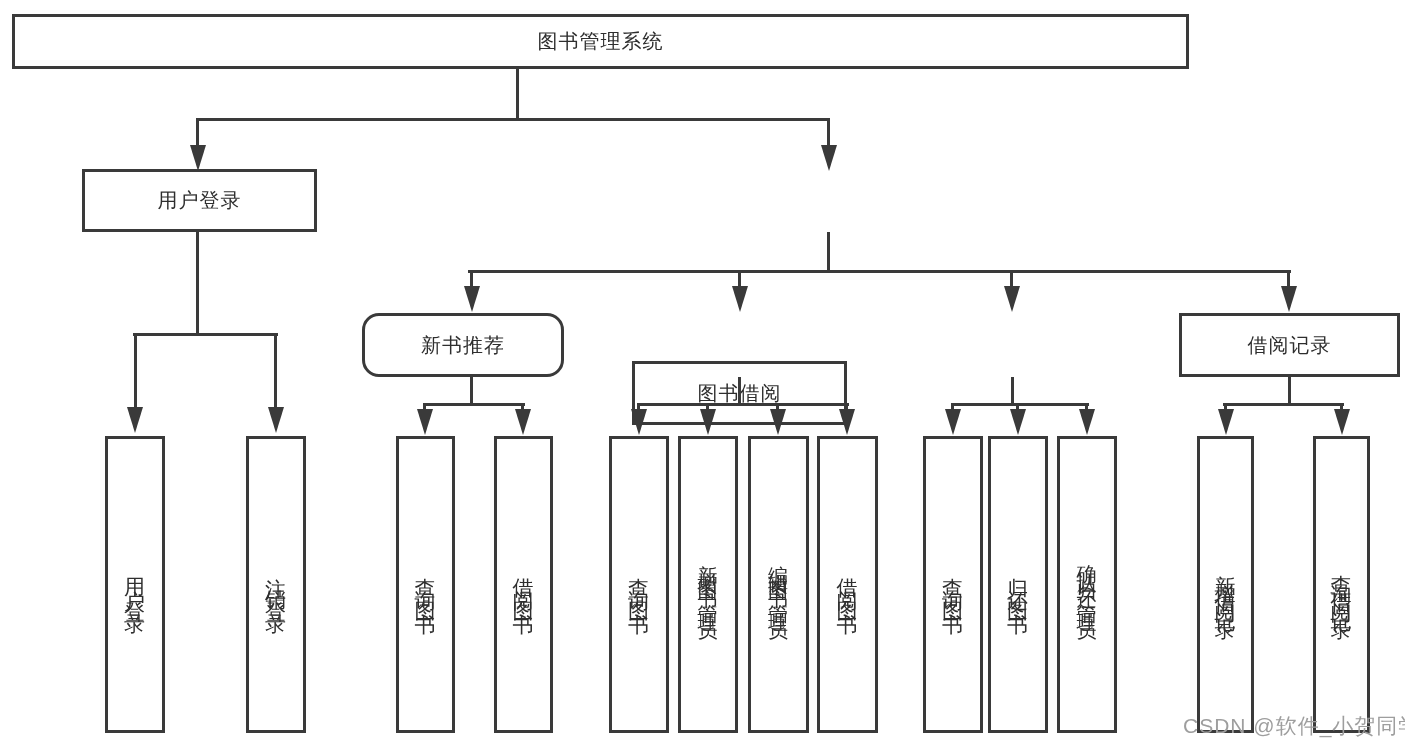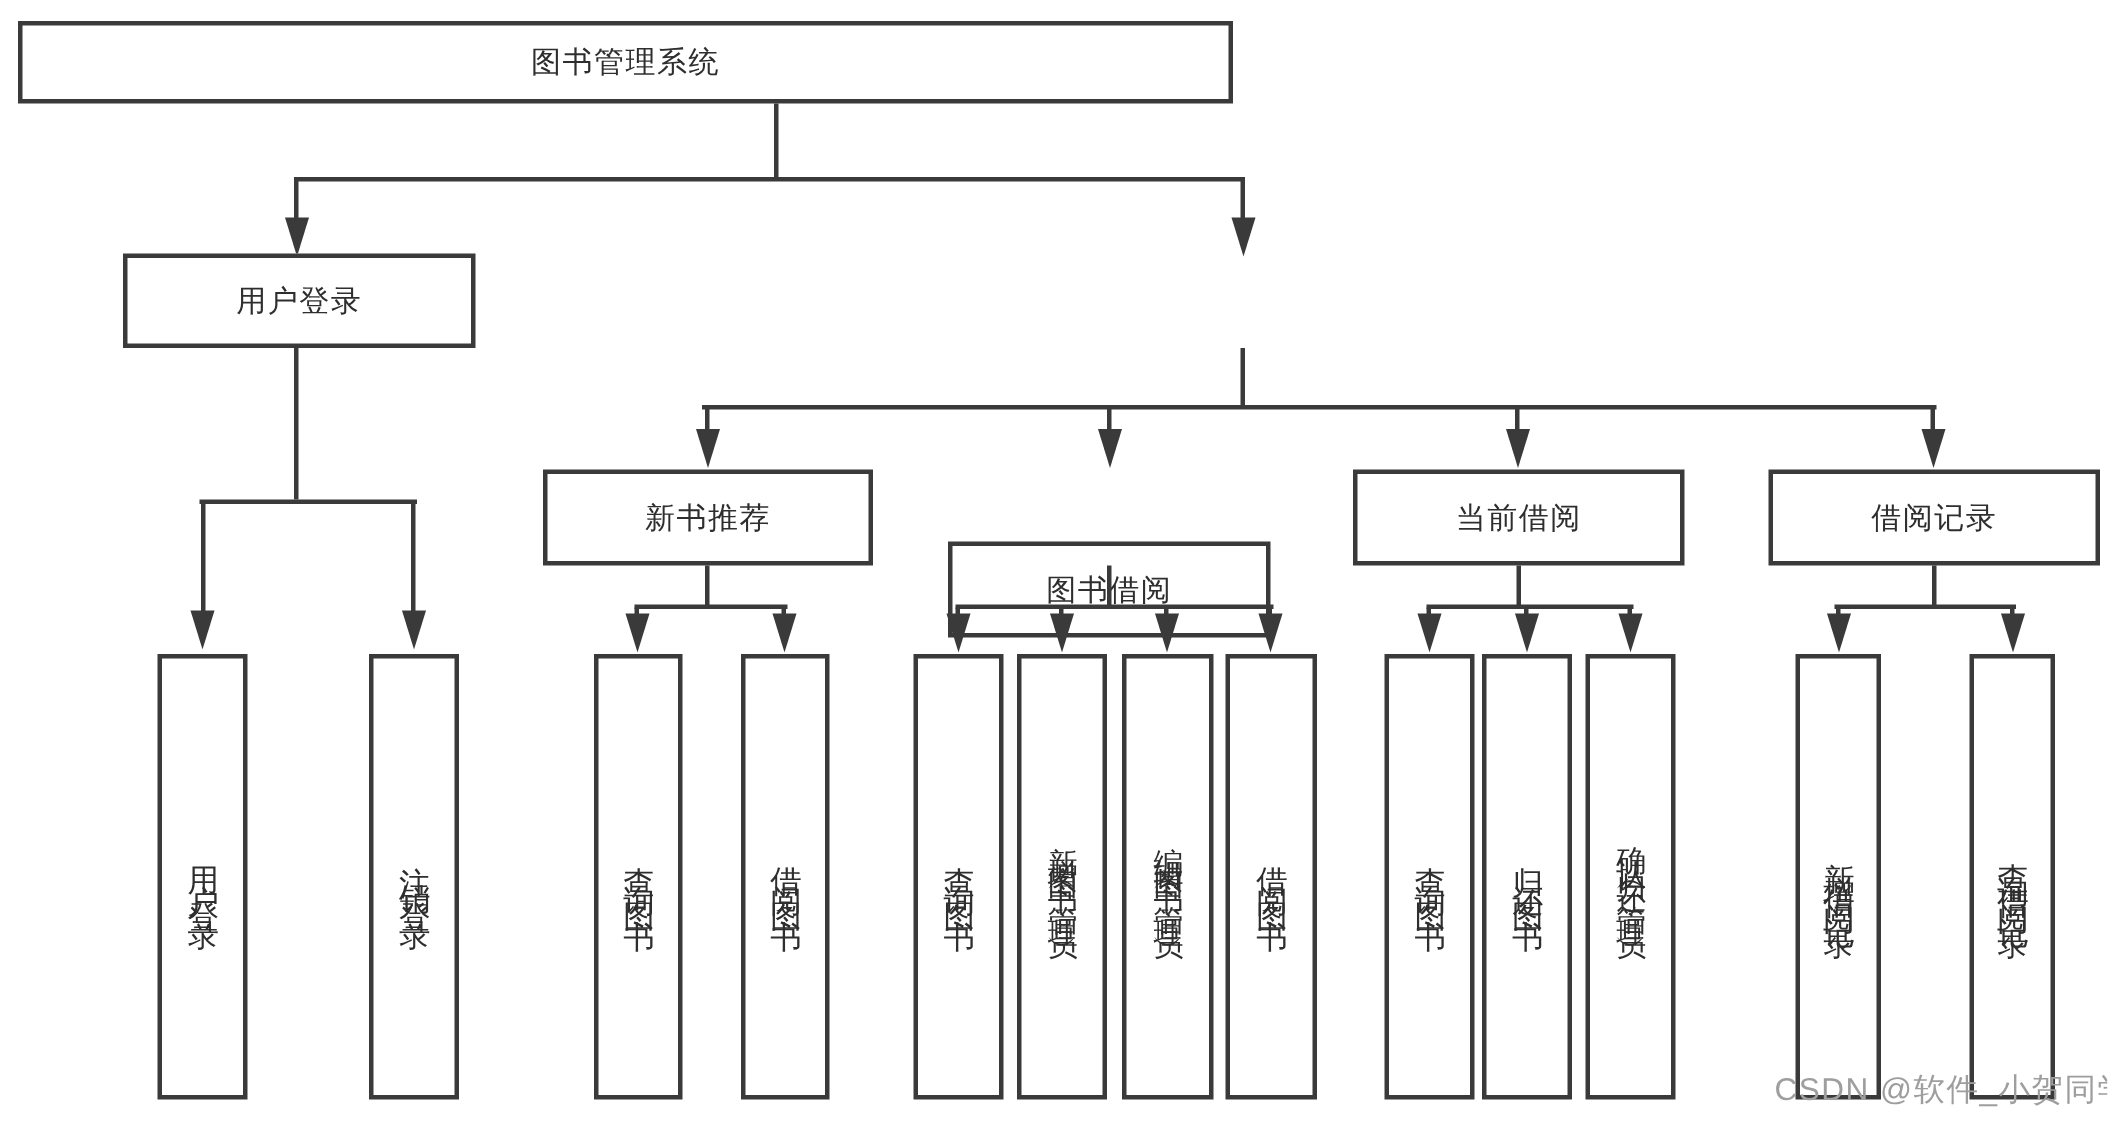--- a/index.html
+++ b/index.html
@@ -53,21 +53,21 @@
     letter-spacing:1px;
     white-space:nowrap;
     z-index:5;
   }
 </style>
 </head>
 <body>
 
 <div id="canvas">
 
-  <div class="box" style="left:12px; top:14px; width:810px; height:55px;">
+  <div class="box" style="left:12px; top:14px; width:1177px; height:55px;">
     <span class="hlabel">图书管理系统</span>
   </div>
 
   <div class="ln" style="left:516px; top:69px; width:3px; height:49px;"></div>
   <div class="ln" style="left:196px; top:118px; width:634px; height:3px;"></div>
   <div class="ln" style="left:196px; top:120px; width:3px; height:27px;"></div>
   <div class="ah" style="left:190px; top:145px;"></div>
   <div class="ln" style="left:827px; top:120px; width:3px; height:27px;"></div>
   <div class="ah" style="left:821px; top:145px;"></div>
 
@@ -86,28 +86,25 @@
   <div class="ln" style="left:468px; top:270px; width:823px; height:3px;"></div>
   <div class="ln" style="left:470px; top:272px; width:3px; height:15px;"></div>
   <div class="ah" style="left:464px; top:286px;"></div>
   <div class="ln" style="left:738px; top:272px; width:3px; height:15px;"></div>
   <div class="ah" style="left:732px; top:286px;"></div>
   <div class="ln" style="left:1010px; top:272px; width:3px; height:15px;"></div>
   <div class="ah" style="left:1004px; top:286px;"></div>
   <div class="ln" style="left:1287px; top:272px; width:3px; height:15px;"></div>
   <div class="ah" style="left:1281px; top:286px;"></div>
 
-  <div class="box" style="left:362px; top:313px; width:220px; height:64px;">
+  <div class="box" style="left:362px; top:313px; width:202px; height:64px;border-radius:17px;">
     <span class="hlabel">新书推荐</span>
   </div>
   <div class="box" style="left:632px; top:313px; width:215px; height:64px;margin-top:48px;">
     <span class="hlabel">图书借阅</span>
-  </div>
-  <div class="box" style="left:902px; top:313px; width:221px; height:64px;">
-    <span class="hlabel">当前借阅</span>
   </div>
   <div class="box" style="left:1179px; top:313px; width:221px; height:64px;">
     <span class="hlabel">借阅记录</span>
   </div>
 
   <div class="ln" style="left:470px; top:377px; width:3px; height:28px;"></div>
   <div class="ln" style="left:423px; top:403px; width:102px; height:3px;"></div>
   <div class="ln" style="left:423px; top:405px; width:3px; height:6px;"></div>
   <div class="ah" style="left:417px; top:409px;"></div>
   <div class="ln" style="left:521px; top:405px; width:3px; height:6px;"></div>

